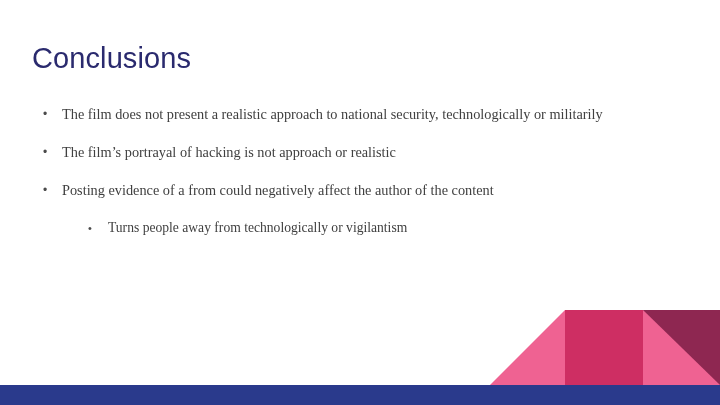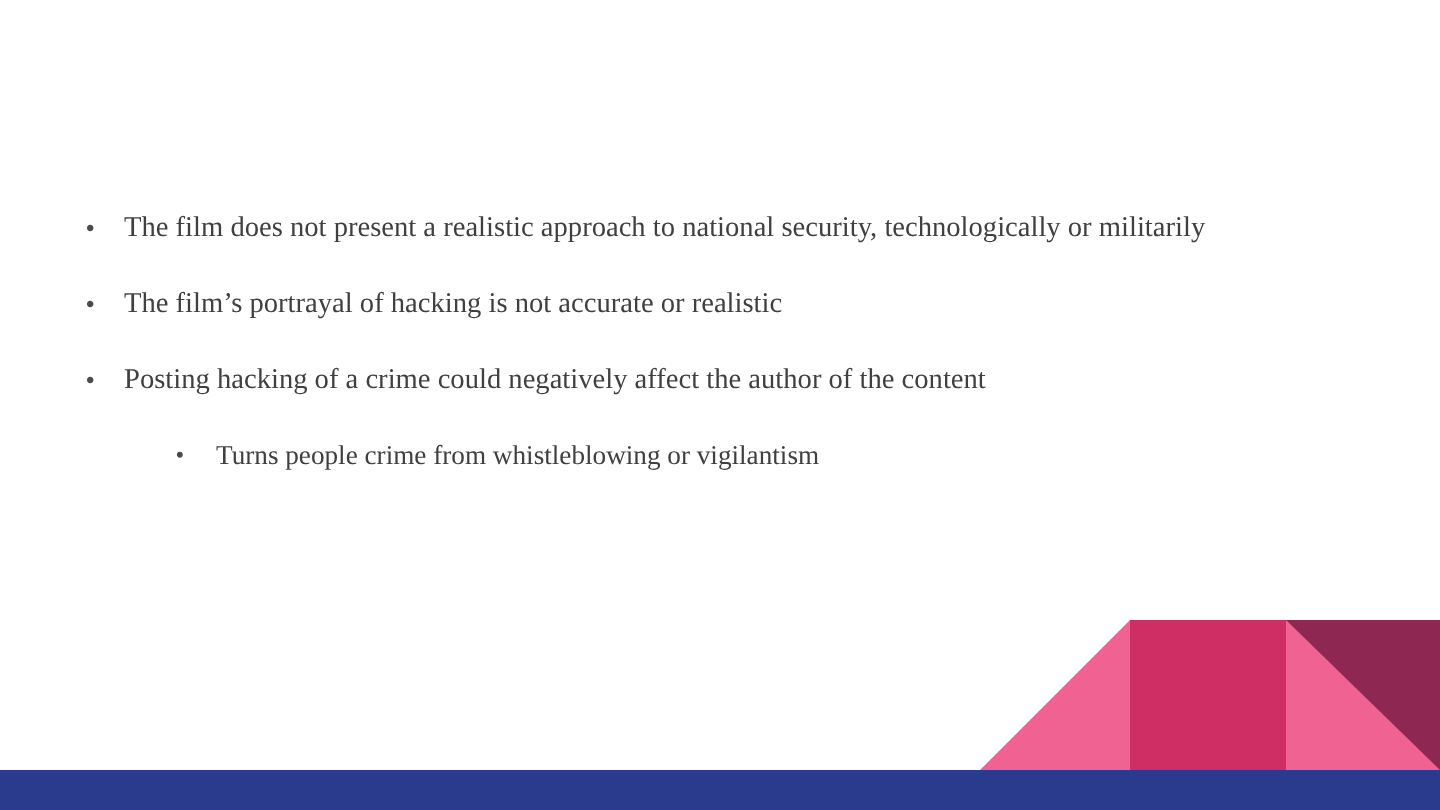--- a/index.html
+++ b/index.html
@@ -96,41 +96,42 @@
     width: 720px;
     height: 20px;
     background: #2a3a8c;
   }
 </style>
 </head>
 <body>
 
 <div class="slide">
 
+  <div class="slide-title">Conclusions</div>
 
   <div class="body-list">
 
     <div class="bullet-row level-1">
       <span class="bullet-marker">•</span>
       <span class="bullet-text">The film does not present a realistic approach to national security, technologically or militarily</span>
     </div>
 
     <div class="bullet-row level-1">
       <span class="bullet-marker">•</span>
-      <span class="bullet-text">The film’s portrayal of hacking is not accurate or realistic</span>
+      <span class="bullet-text">The film’s portrayal of hacking is not approach or realistic</span>
     </div>
 
     <div class="bullet-row level-1">
       <span class="bullet-marker">•</span>
-      <span class="bullet-text">Posting hacking of a crime could negatively affect the author of the content</span>
+      <span class="bullet-text">Posting evidence of a from could negatively affect the author of the content</span>
     </div>
 
     <div class="bullet-row level-2">
       <span class="bullet-marker">•</span>
-      <span class="bullet-text">Turns people crime from whistleblowing or vigilantism</span>
+      <span class="bullet-text">Turns people away from technologically or vigilantism</span>
     </div>
 
   </div>
 
   <svg class="decor" viewBox="0 0 720 405" preserveAspectRatio="none">
 
     <polygon points="490,385 565,310 720,310 720,385" fill="#ef6292"></polygon>
 
     <rect x="565" y="310" width="78" height="75" fill="#ce2e63"></rect>
 

